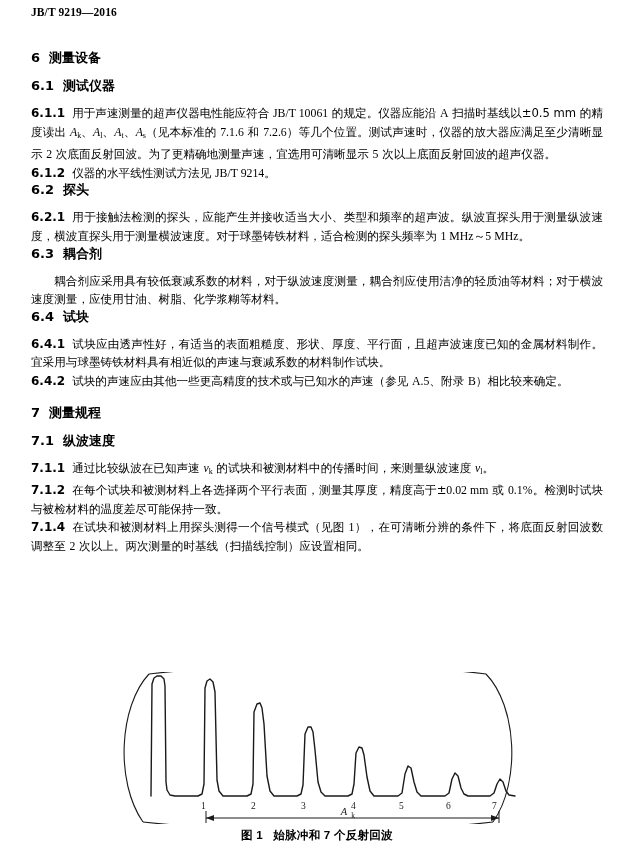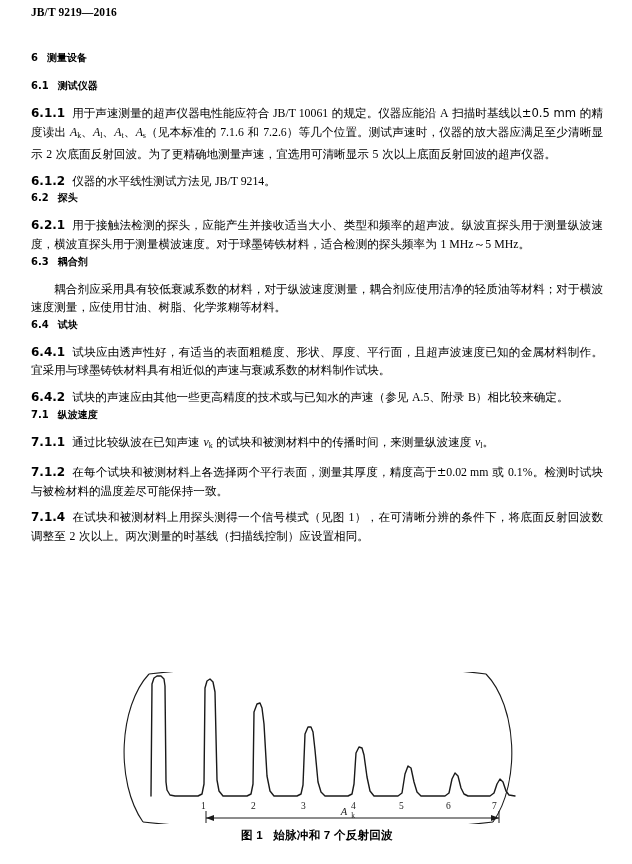--- a/index.html
+++ b/index.html
@@ -41,39 +41,39 @@
     position: absolute;
     left: 31px;
     top: 36px;
     width: 572px;
   }
 
   
   .h1, .h2 {
     font-family: "DejaVu Sans", "Liberation Sans", sans-serif;
     font-weight: bold;
-    font-size: 10px;
+    font-size: 13px;
     line-height: 16px;
     margin: 0;
     white-space: nowrap;
   }
   .h1 { margin-top: 14px; margin-bottom: 12px; }
   .h2 { margin-bottom: 10px; }
   .h1 .num, .h2 .num { margin-right: 9px; }
 
   
   p.para {
     margin: 0;
     font-size: 11.6px;
     line-height: 18.6px;
     text-align: justify;
     text-justify: inter-ideograph;
     font-family: "DejaVu Sans", "Liberation Sans", sans-serif;
   }
-  p.para + p.para { margin-top: 8px; }
+  p.para + p.para { margin-top: 0px; }
   .lead { margin-top: 8px; }
   .indent { text-indent: 2em; }
 
   
   .cnum {
     font-family: "DejaVu Sans", "Liberation Sans", sans-serif;
     font-weight: bold;
     font-size: 12px;
     margin-right: 7px;
   }
@@ -150,20 +150,23 @@
     <p class="para indent lead">耦合剂应采用具有较低衰减系数的材料，对于纵波速度测量，耦合剂应使用洁净的轻质油等材料；对于横波速度测量，应使用甘油、树脂、化学浆糊等材料。</p>
 
     <div class="h2">
       <span class="num">6.4</span><span>试块</span>
     </div>
 
     <p class="para"><span class="cnum">6.4.1</span><span>试块应由透声性好，有适当的表面粗糙度、形状、厚度、平行面，且超声波速度已知的金属材料制作。宜采用与球墨铸铁材料具有相近似的声速与衰减系数的材料制作试块。</span></p>
 
     <p class="para"><span class="cnum">6.4.2</span><span>试块的声速应由其他一些更高精度的技术或与已知水的声速（参见 </span><span class="lat">A.5</span><span>、附录 </span><span class="lat">B</span><span>）相比较来确定。</span></p>
 
+    <div class="h1">
+      <span class="num">7</span><span>测量规程</span>
+    </div>
 
     <div class="h2">
       <span class="num">7.1</span><span>纵波速度</span>
     </div>
 
     <p class="para"><span class="cnum">7.1.1</span><span>通过比较纵波在已知声速 </span><span class="ital">v</span><sub>k</sub><span> 的试块和被测材料中的传播时间，来测量纵波速度 </span><span class="ital">v</span><sub>l</sub><span>。</span></p>
 
     <p class="para"><span class="cnum">7.1.2</span><span>在每个试块和被测材料上各选择两个平行表面，测量其厚度，精度高于±</span><span class="lat">0.02 mm</span><span> 或 </span><span class="lat">0.1%</span><span>。检测时试块与被检材料的温度差尽可能保持一致。</span></p>
 
 

